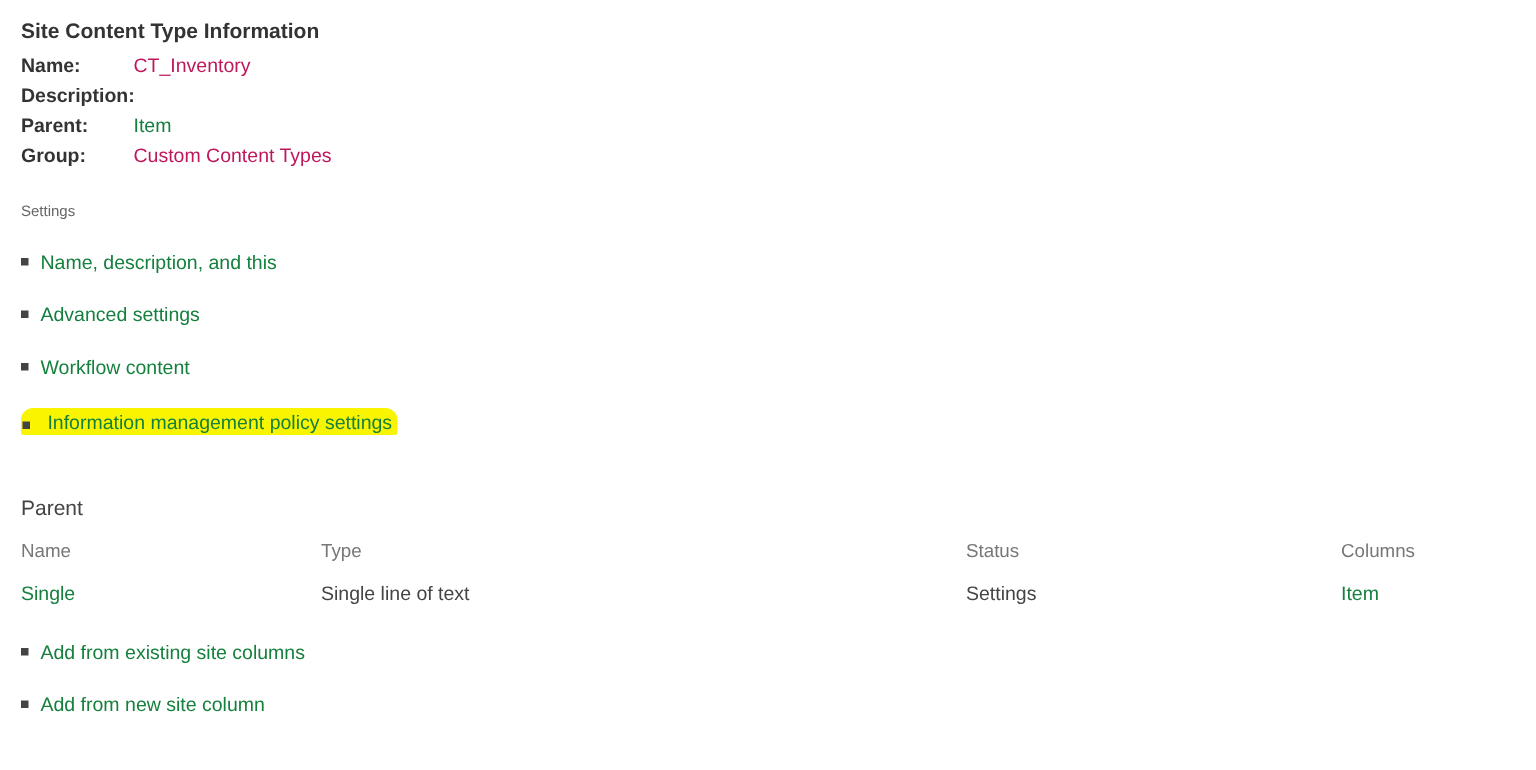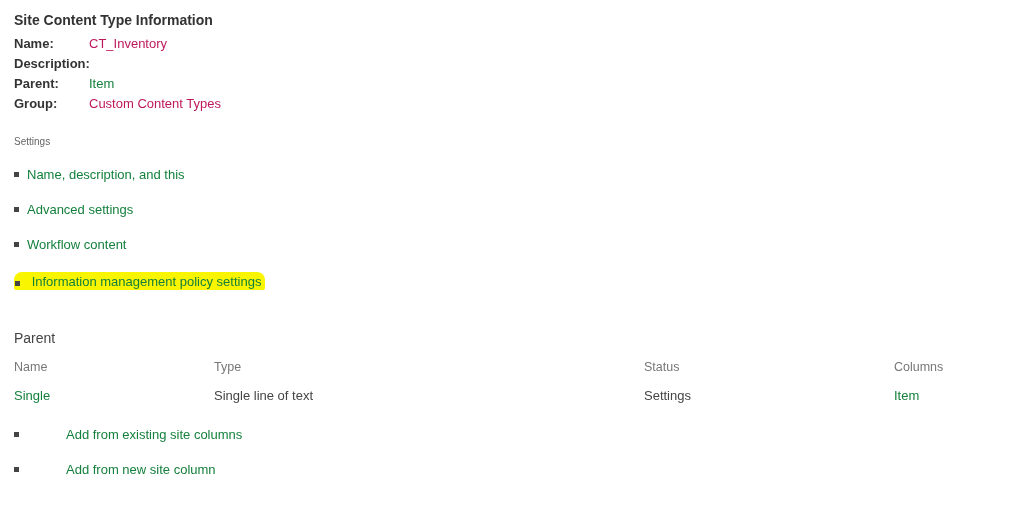--- a/index.html
+++ b/index.html
@@ -102,21 +102,20 @@
     .col-source {
       flex: 1;
     }
     .column-actions {
       margin-top: 6px;
     }
     .column-action-item {
       display: flex;
       align-items: center;
       margin-bottom: 20px;
-      gap: 39px;
     }
   </style>
 </head>
 <body>
 
 <div>
   <div class="section-title">Site Content Type Information</div>
   <div class="info-rows">
     <div class="info-row">
       <span class="info-label">Name:</span>

